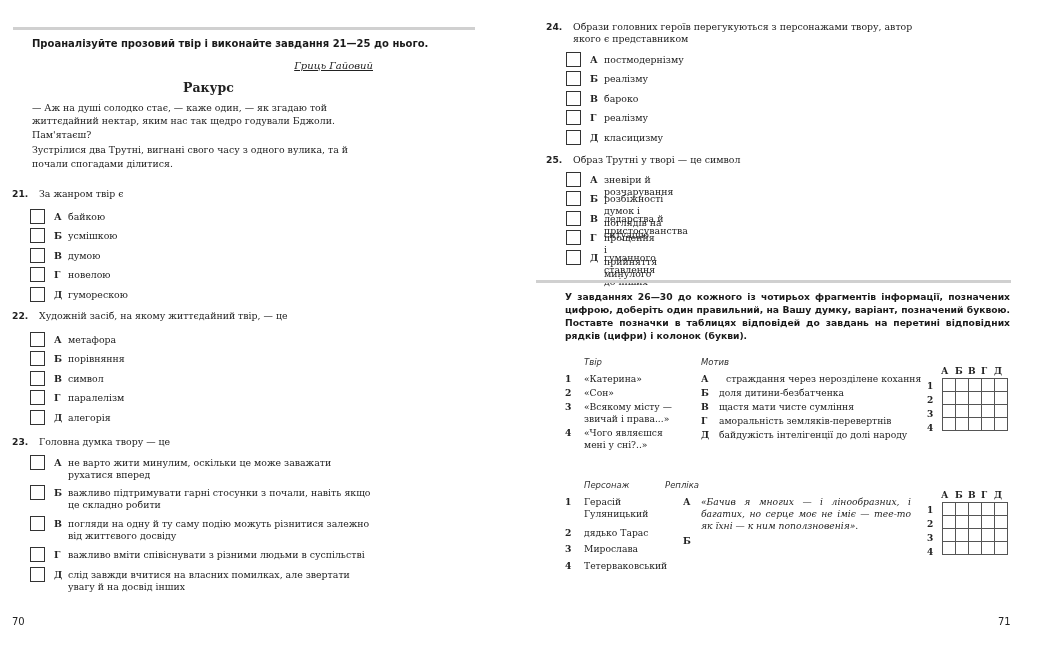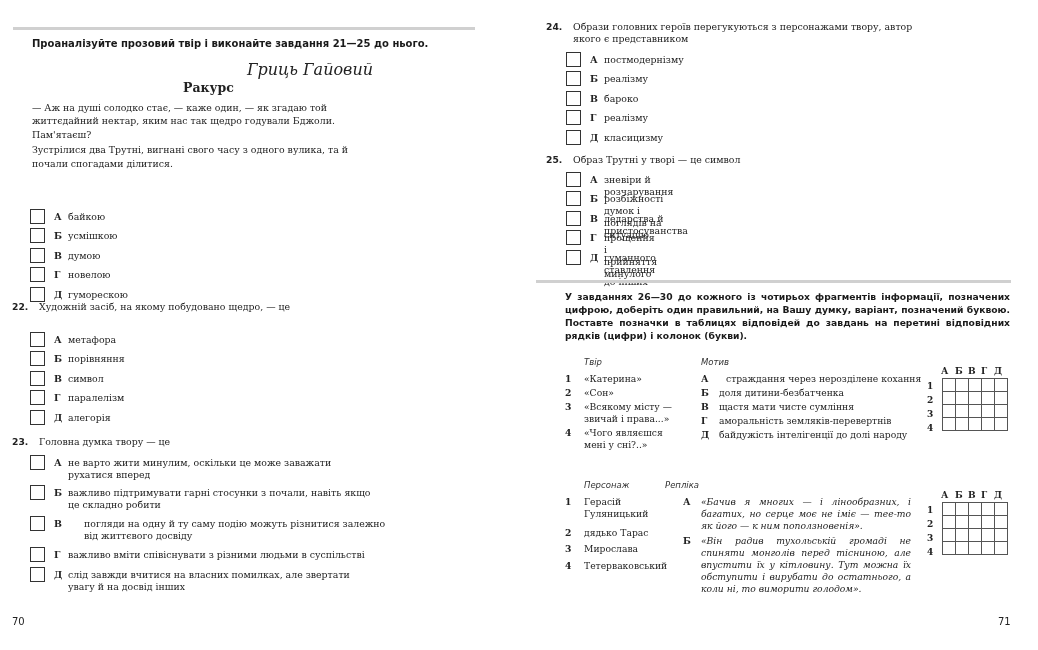--- a/index.html
+++ b/index.html
@@ -4,21 +4,21 @@
 <style>
   html, body { margin:0; padding:0; background:#ffffff; }
   body { width:1038px; height:650px; position:relative; overflow:hidden;
          font-family:"DejaVu Serif", "Liberation Serif", serif; color:#222; }
   .page { position:absolute; top:0; height:650px; }
   .page-left { left:0; width:490px; }
   .page-right { left:520px; width:518px; }
   .rule { position:absolute; height:3px; background:#d0d0d0; }
   .sans { font-family:"DejaVu Sans", "Liberation Sans", sans-serif; }
   .instr { position:absolute; font-size:10px; font-weight:bold; line-height:13px; color:#1a1a1a; }
-  .author { position:absolute; font-style:italic; font-size:16px; }
+  .author { position:absolute; font-style:italic; font-size:10px;text-decoration:underline; }
   .title { position:absolute; font-weight:bold; font-size:12.5px; }
   .prose { position:absolute; font-size:9.4px; line-height:13.4px; }
   .prose p { margin:0 0 2px 0; }
   .q { position:absolute; font-size:9.4px; line-height:12px; }
   .qnum { position:absolute; left:0; top:0; font-weight:bold; font-family:"DejaVu Sans","Liberation Sans",sans-serif; font-size:9.2px; }
   .qtext { margin-left:27px; }
   .opt { position:absolute; left:30px; font-size:9.4px; line-height:12px; }
   .box { position:absolute; left:0; top:-2px; width:13px; height:13px; border:1px solid #333; background:#fff; }
   .letter { position:absolute; left:24px; top:0; font-weight:bold; }
   .otext { position:absolute; left:38px; top:0; }
@@ -37,20 +37,24 @@
 <div class="page page-left">
   <div class="rule" style="left:13px; top:27px; width:462px;"></div>
   <div class="instr sans" style="left:32px; top:37px;">Проаналізуйте прозовий твір і виконайте завдання 21—25 до нього.</div>
   <div class="author" style="right:117px; top:60px;">Гриць Гайовий</div>
   <div class="title" style="left:183px; top:80px;">Ракурс</div>
   <div class="prose" style="left:32px; top:101px; width:340px;">
     <p>— Аж на душі солодко стає, — каже один, — як згадаю той життєдайний нектар, яким нас так щедро годували Бджоли. Пам'ятаєш?</p>
     <p>Зустрілися два Трутні, вигнані свого часу з одного вулика, та й почали спогадами ділитися.</p>
   </div>
 
+  <div class="q" style="left:12px; top:188px; width:400px;">
+    <span class="qnum">21.</span>
+    <div class="qtext">За жанром твір є</div>
+  </div>
   <div class="opt" style="top:211px;">
       <span class="box"></span>
       <span class="letter">А</span>
       <span class="otext">байкою</span>
     </div>
   <div class="opt" style="top:230px;">
       <span class="box"></span>
       <span class="letter">Б</span>
       <span class="otext">усмішкою</span>
     </div>
@@ -63,23 +67,23 @@
       <span class="box"></span>
       <span class="letter">Г</span>
       <span class="otext">новелою</span>
     </div>
   <div class="opt" style="top:289px;">
       <span class="box"></span>
       <span class="letter">Д</span>
       <span class="otext">гуморескою</span>
     </div>
 
-  <div class="q" style="left:12px; top:301px; width:400px;">
+  <div class="q" style="left:12px; top:310px; width:400px;">
     <span class="qnum">22.</span>
-    <div class="qtext">Художній засіб, на якому побудовано щедро, — це</div>
+    <div class="qtext">Художній засіб, на якому життєдайний твір, — це</div>
   </div>
   <div class="opt" style="top:334px;">
       <span class="box"></span>
       <span class="letter">А</span>
       <span class="otext">метафора</span>
     </div>
   <div class="opt" style="top:353px;">
       <span class="box"></span>
       <span class="letter">Б</span>
       <span class="otext">порівняння</span>
@@ -110,21 +114,21 @@
       <div class="otext" style="width:305px;">не варто жити минулим, оскільки це може заважати рухатися вперед</div>
     </div>
   <div class="opt" style="top:487px; width:345px;">
       <span class="box"></span>
       <span class="letter">Б</span>
       <div class="otext" style="width:305px;">важливо підтримувати гарні стосунки з почали, навіть якщо це складно робити</div>
     </div>
   <div class="opt" style="top:518px; width:345px;">
       <span class="box"></span>
       <span class="letter">В</span>
-      <div class="otext" style="width:305px;margin-left:16px;">погляди на одну й ту саму подію можуть різнитися залежно від життєвого досвіду</div>
+      <div class="otext" style="width:305px;">погляди на одну й ту саму подію можуть різнитися залежно від життєвого досвіду</div>
     </div>
   <div class="opt" style="top:549px; width:345px;">
       <span class="box"></span>
       <span class="letter">Г</span>
       <div class="otext" style="width:315px;">важливо вміти співіснувати з різними людьми в суспільстві</div>
     </div>
   <div class="opt" style="top:569px; width:345px;">
       <span class="box"></span>
       <span class="letter">Д</span>
       <div class="otext" style="width:305px;">слід завжди вчитися на власних помилках, але звертати увагу й на досвід інших</div>
@@ -271,23 +275,22 @@
   <div class="mrow" style="left:45px; top:496px;"><b>1</b></div>
   <div class="mrow" style="left:64px; top:496px; width:75px;">Герасій Гуляницький</div>
   <div class="mrow" style="left:45px; top:527px;"><b>2</b></div>
   <div class="mrow" style="left:64px; top:527px;">дядько Тарас</div>
   <div class="mrow" style="left:45px; top:543px;"><b>3</b></div>
   <div class="mrow" style="left:64px; top:543px;">Мирослава</div>
   <div class="mrow" style="left:45px; top:560px;"><b>4</b></div>
   <div class="mrow" style="left:64px; top:560px;">Тетерваковський</div>
 
   <div class="mrow" style="left:163px; top:496px;"><b>А</b></div>
-  <div class="mrow italic" style="left:181px; top:496px; width:210px; text-align:justify;">«Бачив я многих — і лінообразних, і багатих, но серце моє не іміє — тее-то як його — к ним поползновенія».</div>
+  <div class="mrow italic" style="left:181px; top:496px; width:210px; text-align:justify;">«Бачив я многих — і лінообразних, і багатих, но серце моє не іміє — тее-то як їхні — к ним поползновенія».</div>
   <div class="mrow" style="left:163px; top:535px;"><b>Б</b></div>
-  <div class="mrow italic" style="left:181px; top:535px; width:210px; text-align:justify;">«Він радив тухольській громаді не спиняти монголів перед тісниною, але впустити їх у кітловину. Тут можна їх обступити і вирубати до остатнього, а коли ні, то виморити голодом».</div>
 
   <div style="position:absolute; left:402px; top:490px; width:90px; height:70px;">
     <div class="gh" style="left:19px; top:0;">А</div>
     <div class="gh" style="left:33px; top:0;">Б</div>
     <div class="gh" style="left:46px; top:0;">В</div>
     <div class="gh" style="left:59px; top:0;">Г</div>
     <div class="gh" style="left:72px; top:0;">Д</div>
     <div class="gl" style="left:5px; top:15px;">1</div>
     <div class="gl" style="left:5px; top:29px;">2</div>
     <div class="gl" style="left:5px; top:43px;">3</div>

